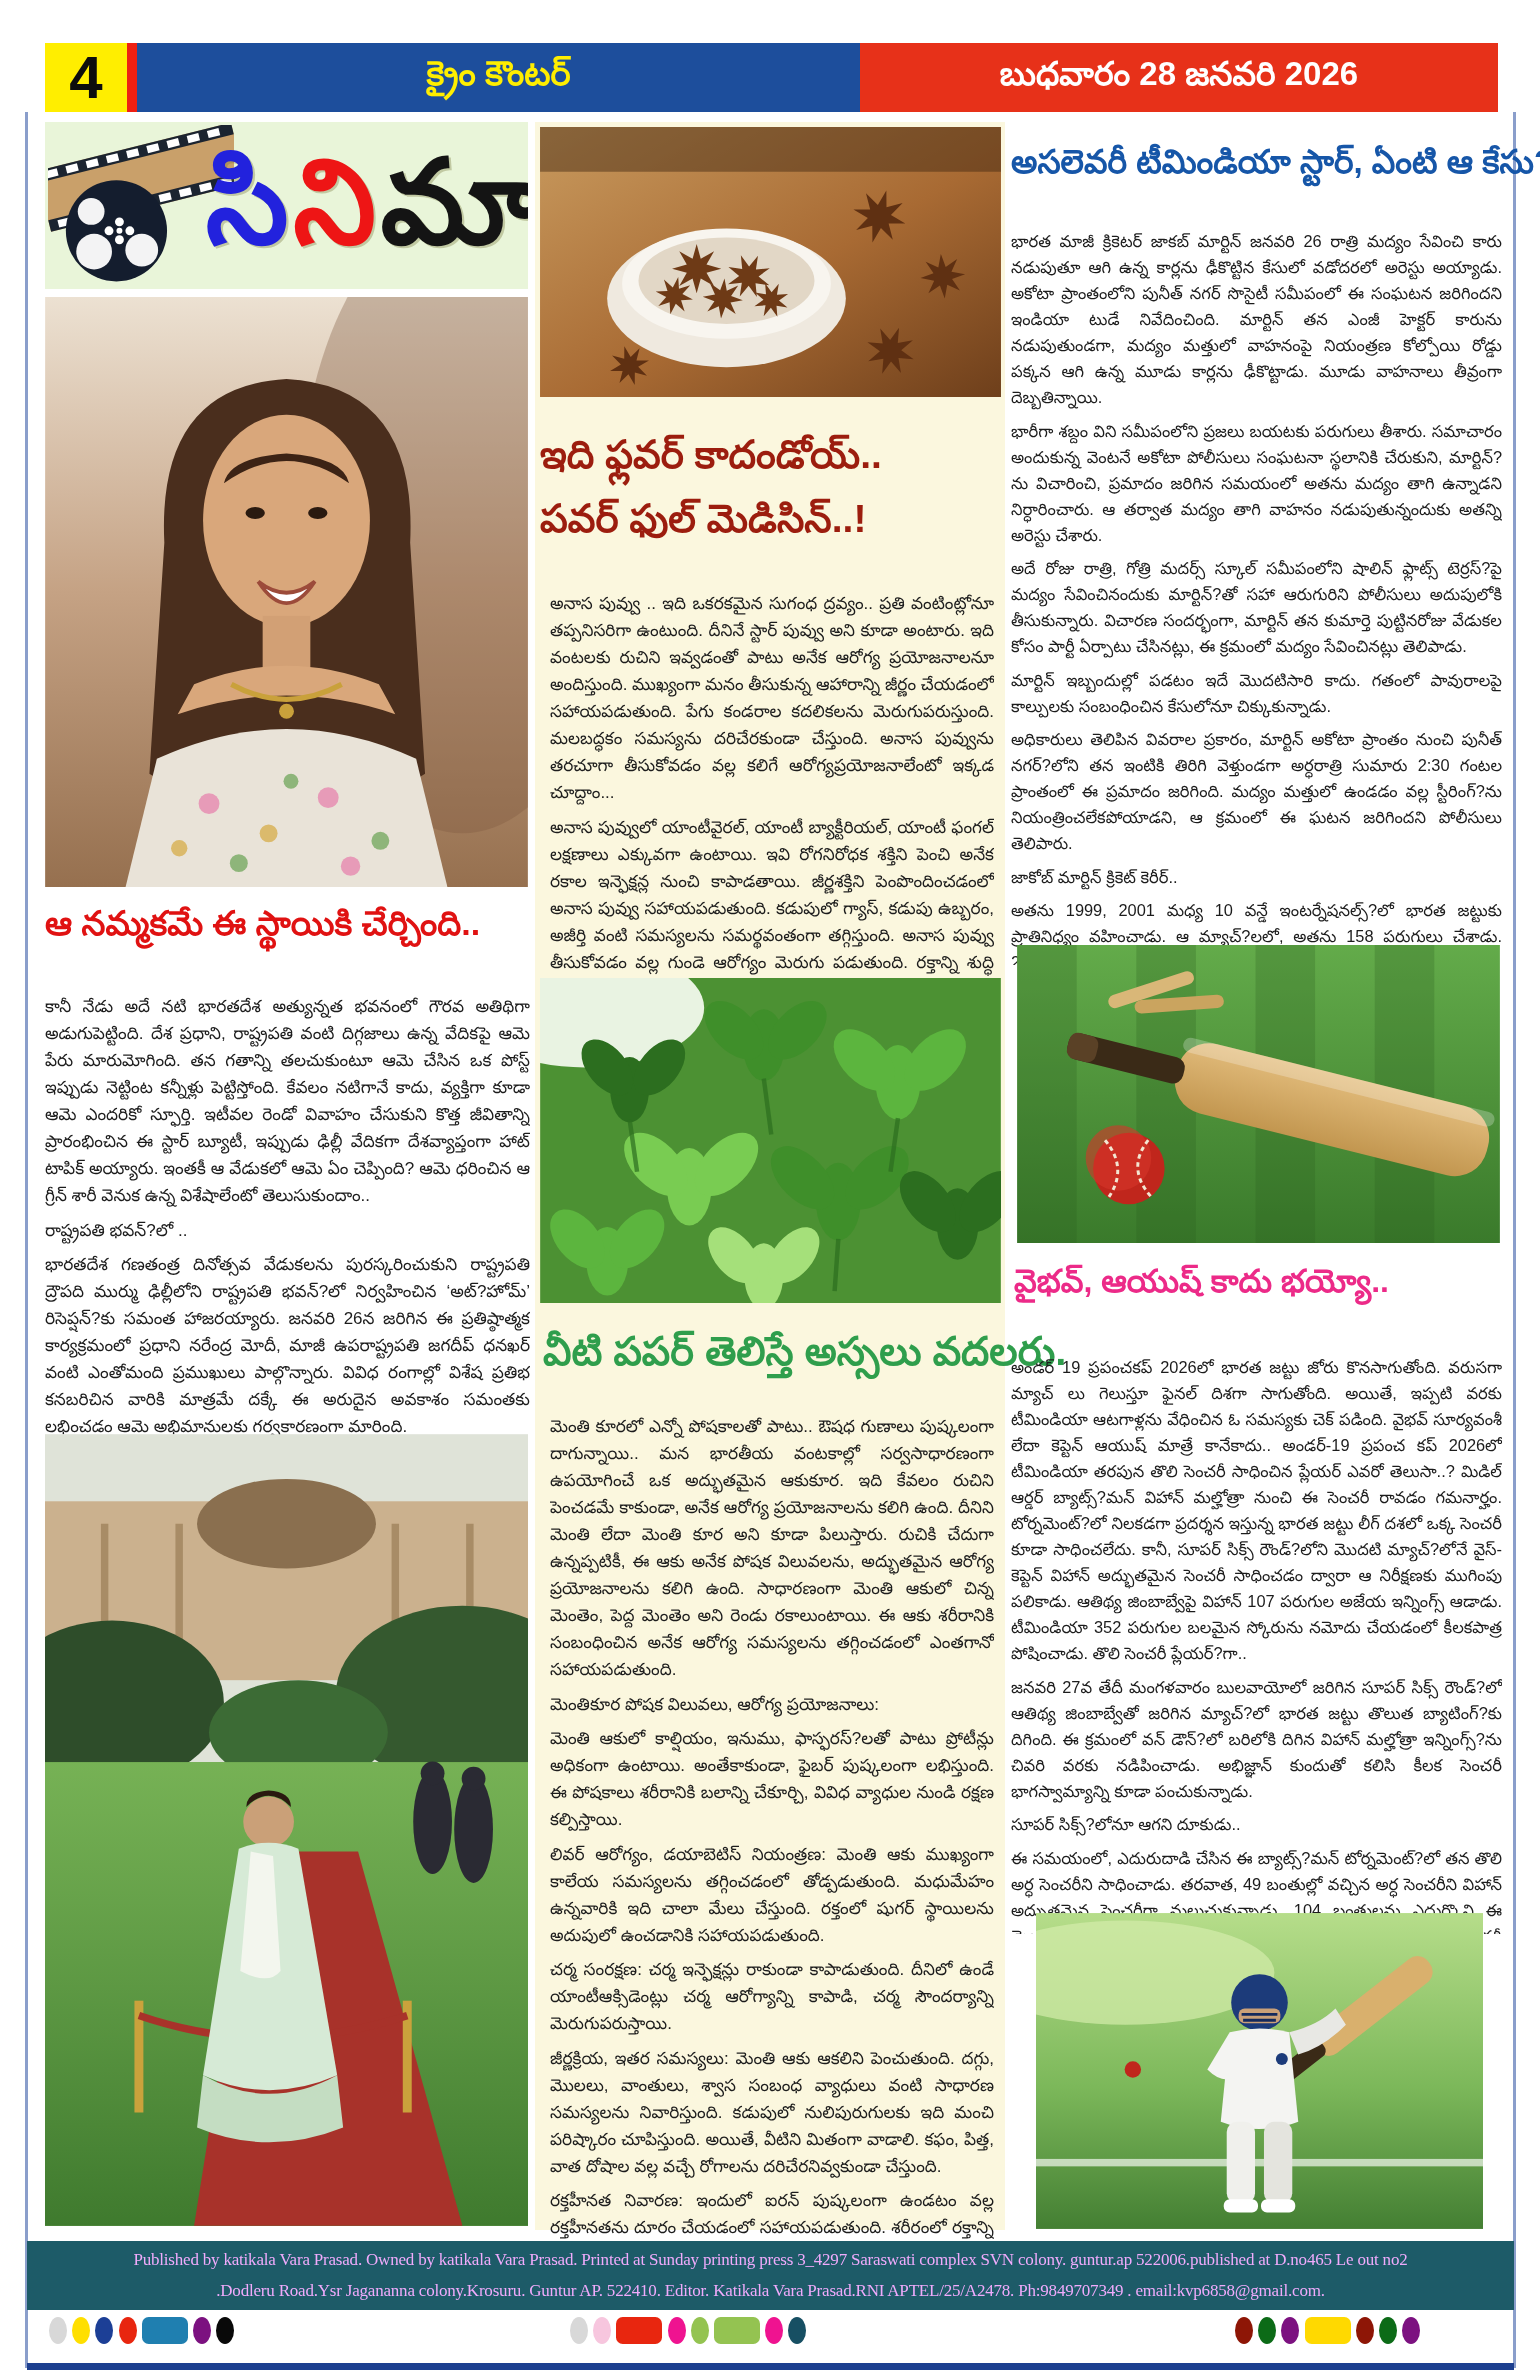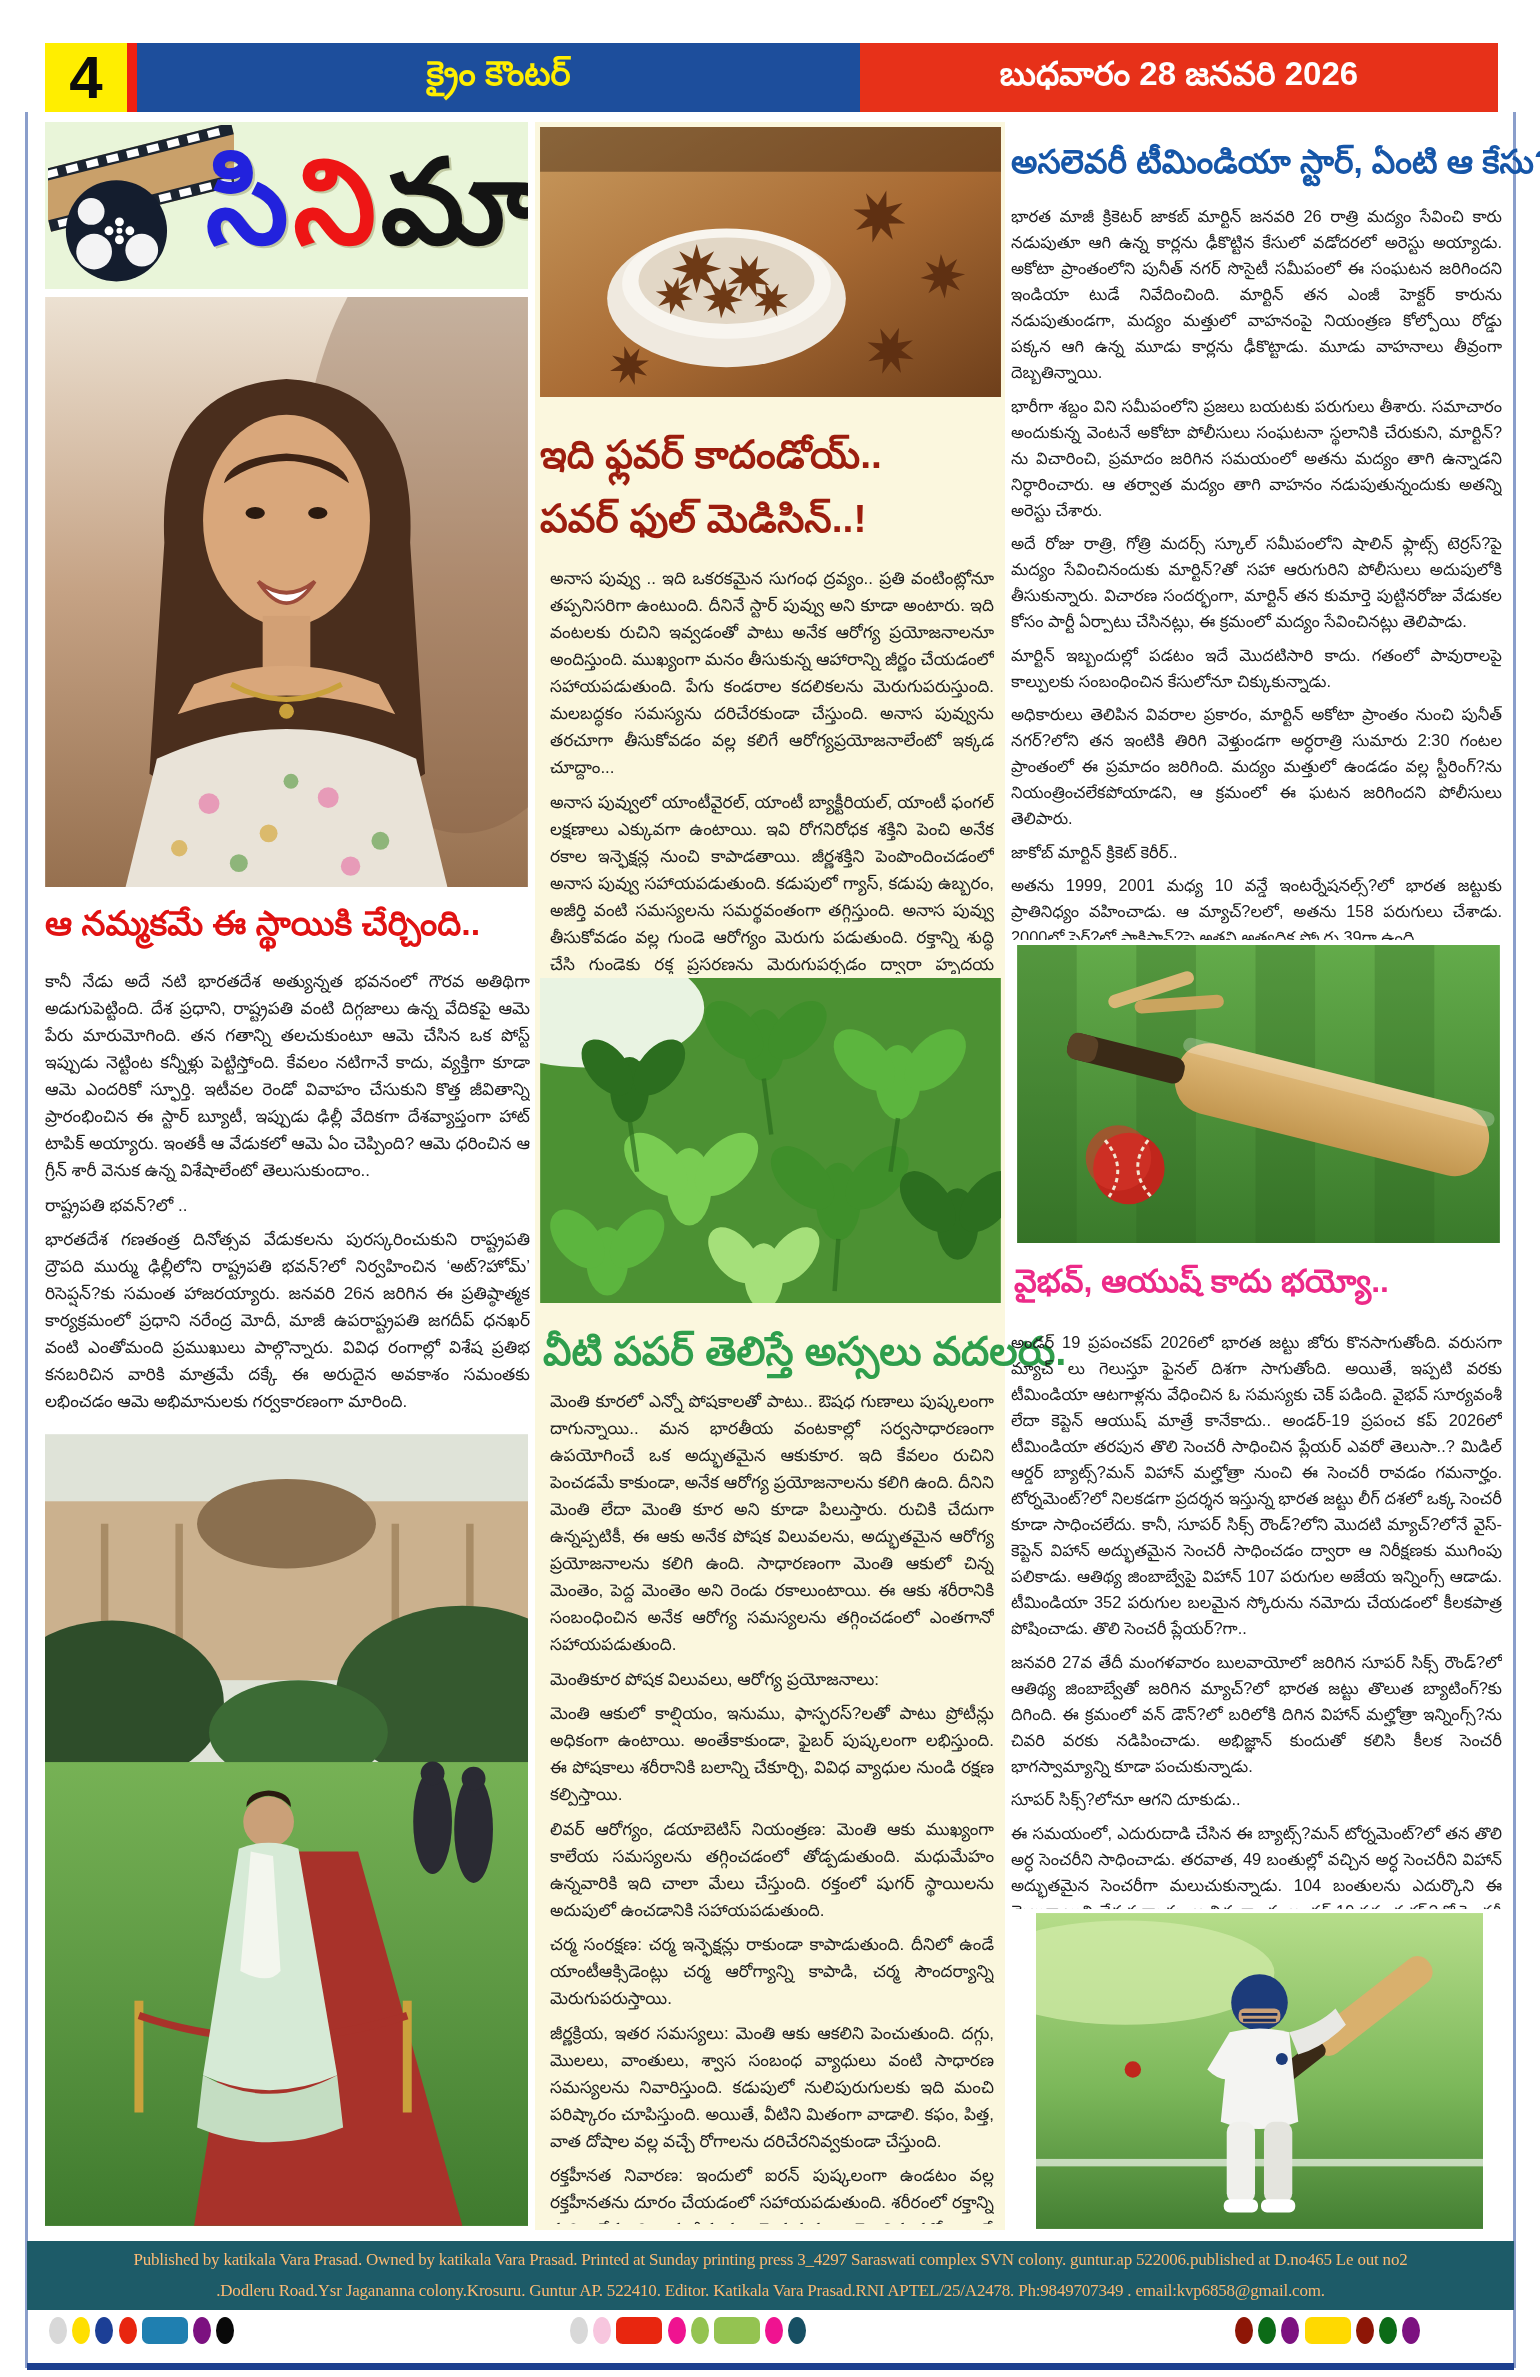--- a/index.html
+++ b/index.html
@@ -26,31 +26,31 @@
   
   .ph{overflow:hidden;}
   
   .hl-left{left:45px;top:904px;width:485px;color:#e01212;font-size:34px;font-weight:bold;white-space:nowrap;}
   .hl-mid1{left:540px;top:423px;width:461px;color:#9c1d0e;font-weight:bold;text-align:left;}
   .hl-mid1 div{font-size:39px;line-height:64px;white-space:nowrap;}
   .hl-mid2{left:543px;top:1329px;width:458px;color:#2f9e4c;font-size:40px;font-weight:bold;white-space:nowrap;}
   .hl-right1{left:1011px;top:143px;width:492px;color:#1656a8;font-size:33px;font-weight:bold;white-space:nowrap;}
   .hl-right2{left:1014px;top:1263px;width:488px;color:#ec2a88;font-size:32px;font-weight:bold;white-space:nowrap;}
   
-  .body-txt{color:#1c1c1c;text-align:justify;overflow:hidden;}
+  .body-txt{color:#1c1c1c;text-align:justify;overflow:hidden;margin-top:25px;}
   .body-txt p{margin:0 0 7.5px 0;}
   .b-left{left:45px;top:968px;width:485px;height:459px;font-size:17px;line-height:27px;}
   .b-mid1{left:550px;top:565px;width:444px;height:409px;font-size:17px;line-height:27px;}
   .b-mid2{left:550px;top:1388px;width:444px;height:836px;font-size:17px;line-height:27px;}
   .b-right1{left:1011px;top:203px;width:491px;height:737px;font-size:16.4px;line-height:26px;}
   .b-right2{left:1011px;top:1329px;width:491px;height:580px;font-size:16.4px;line-height:26px;}
   .midcol-bg{left:535px;top:122px;width:470px;height:2108px;background:#fbf7de;}
   
   .footerbar{left:27px;top:2241px;width:1487px;height:69px;background:#1d5b68;
-             color:#fdba74;text-align:center;font-family:"Liberation Serif","DejaVu Serif",serif;
+             color:#f0abfc;text-align:center;font-family:"Liberation Serif","DejaVu Serif",serif;
              font-size:17px;line-height:31px;letter-spacing:-0.2px;padding-top:3px;box-sizing:border-box;}
   .regrow{top:2314px;height:33px;display:flex;align-items:center;gap:5.2px;}
   .regrow .dot{width:18px;height:27px;border-radius:50%;}
   .regrow .sq{width:46px;height:27px;border-radius:6.7px;}
   .ruleL{left:25px;top:112px;width:3px;height:2256px;background:#2a4fa0;opacity:.55;}
   .ruleR{left:1513px;top:112px;width:3px;height:2256px;background:#2a4fa0;opacity:.55;}
   .ruleB{left:27px;top:2363px;width:1487px;height:6.7px;background:#1d3f8f;}
 </style>
 </head>
 <body>

